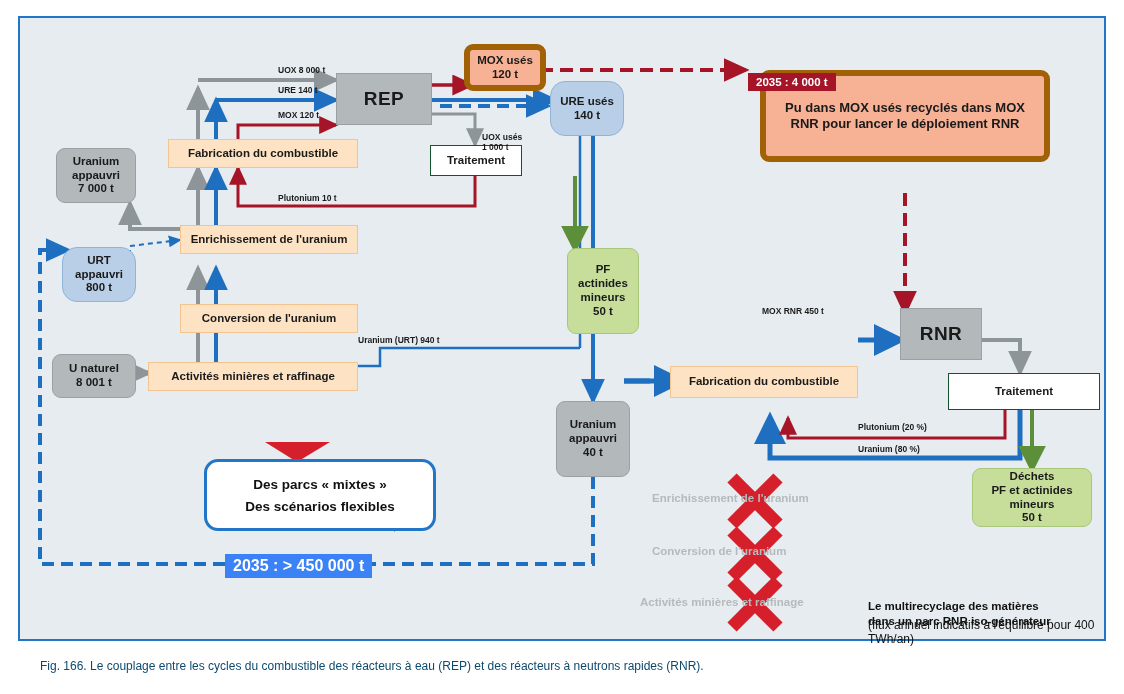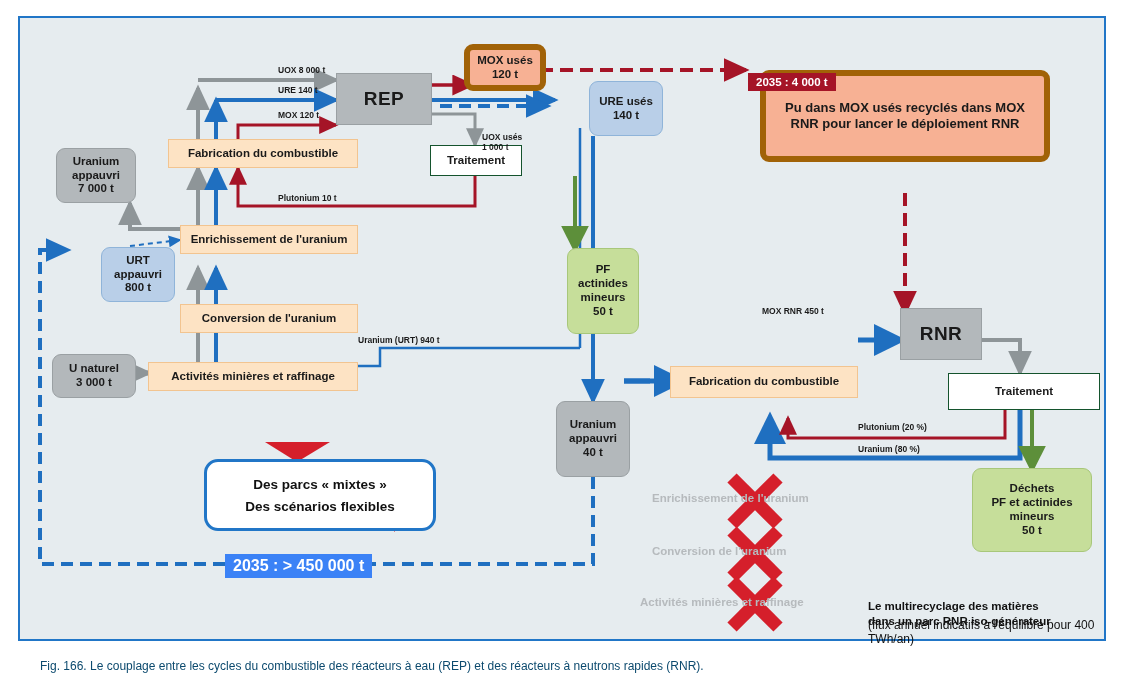--- a/index.html
+++ b/index.html
@@ -47,22 +47,21 @@
     border: 1px solid #9aa0a3;
     border-radius: 9px;
   }
   .gray-sq {
     background: #b3b8bb;
     border: 1px solid #9aa0a3;
   }
   .blue {
     background: #b9cfe8;
     border: 1px solid #8fb4d9;
-    border-radius: 9px;
-    margin-left: 39px;
+    border-radius: 15px;
   }
   .green {
     background: #c6de9a;
     border: 1px solid #a8c77a;
     border-radius: 9px;
   }
   .salmon {
     background: #f7b194;
     border: 6px solid #a16207;
     border-radius: 9px;
@@ -273,21 +272,21 @@
     </div>
 
     <div class="node blue" style="left:42px; top:229px; width:74px; height:55px; white-space:pre-line;">
       <span>URT
 appauvri
 800 t</span>
     </div>
 
     <div class="node gray" style="left:32px; top:336px; width:84px; height:44px; white-space:pre-line;">
       <span>U naturel
-3 000 t</span>
+8 001 t</span>
     </div>
 
     <div class="node salmon" style="left:444px; top:26px; width:82px; height:47px; white-space:pre-line;">
       <span>MOX usés
 120 t</span>
     </div>
 
     <div class="node blue" style="left:530px; top:63px; width:74px; height:55px; white-space:pre-line;">
       <span>URE usés
 140 t</span>
@@ -311,21 +310,21 @@
     </div>
 
     <div class="node gray-sq rnr-title" style="left:880px; top:290px; width:82px; height:52px;">
       <span>RNR</span>
     </div>
 
     <div class="node white-box" style="left:928px; top:355px; width:152px; height:37px;">
       <span>Traitement</span>
     </div>
 
-    <div class="node green" style="left:952px; top:450px; width:120px; height:84px; white-space:pre-line;">
+    <div class="node green" style="left:952px; top:450px; width:120px; height:59px; white-space:pre-line;">
       <span>Déchets
 PF et actinides
 mineurs
 50 t</span>
     </div>
 
     <div class="node salmon" style="left:740px; top:52px; width:290px; height:92px; font-size:13px; padding:8px 14px;">
       <span>Pu dans MOX usés recyclés dans MOX RNR pour lancer le déploiement RNR</span>
     </div>
 

